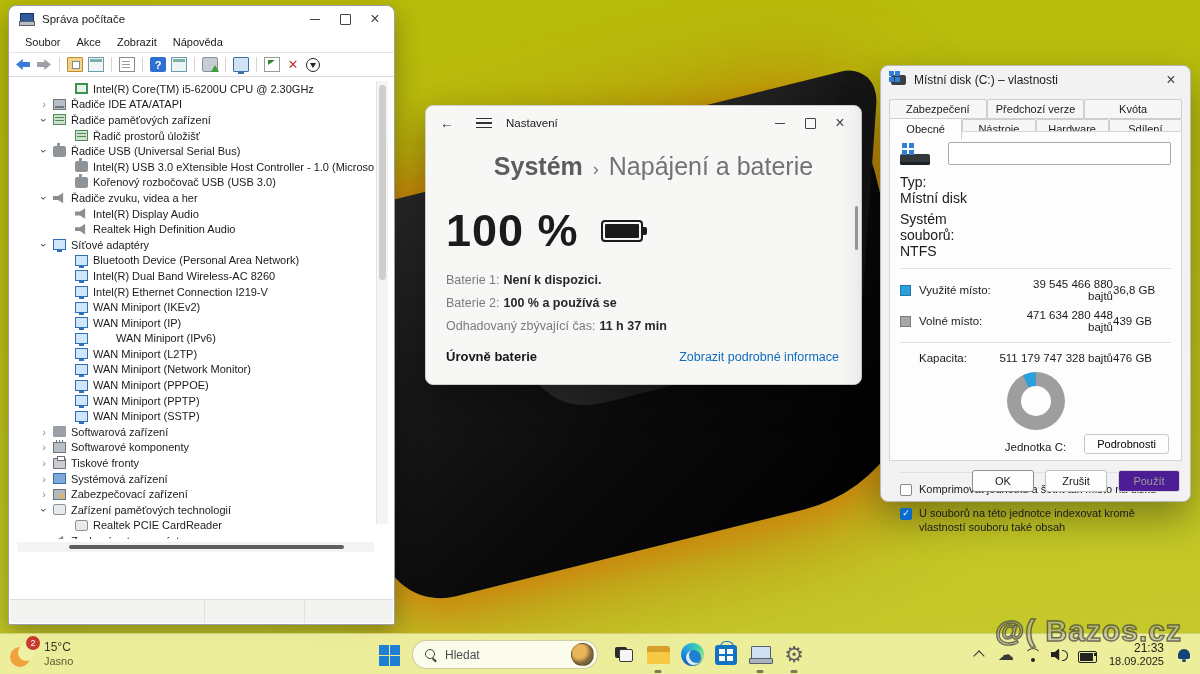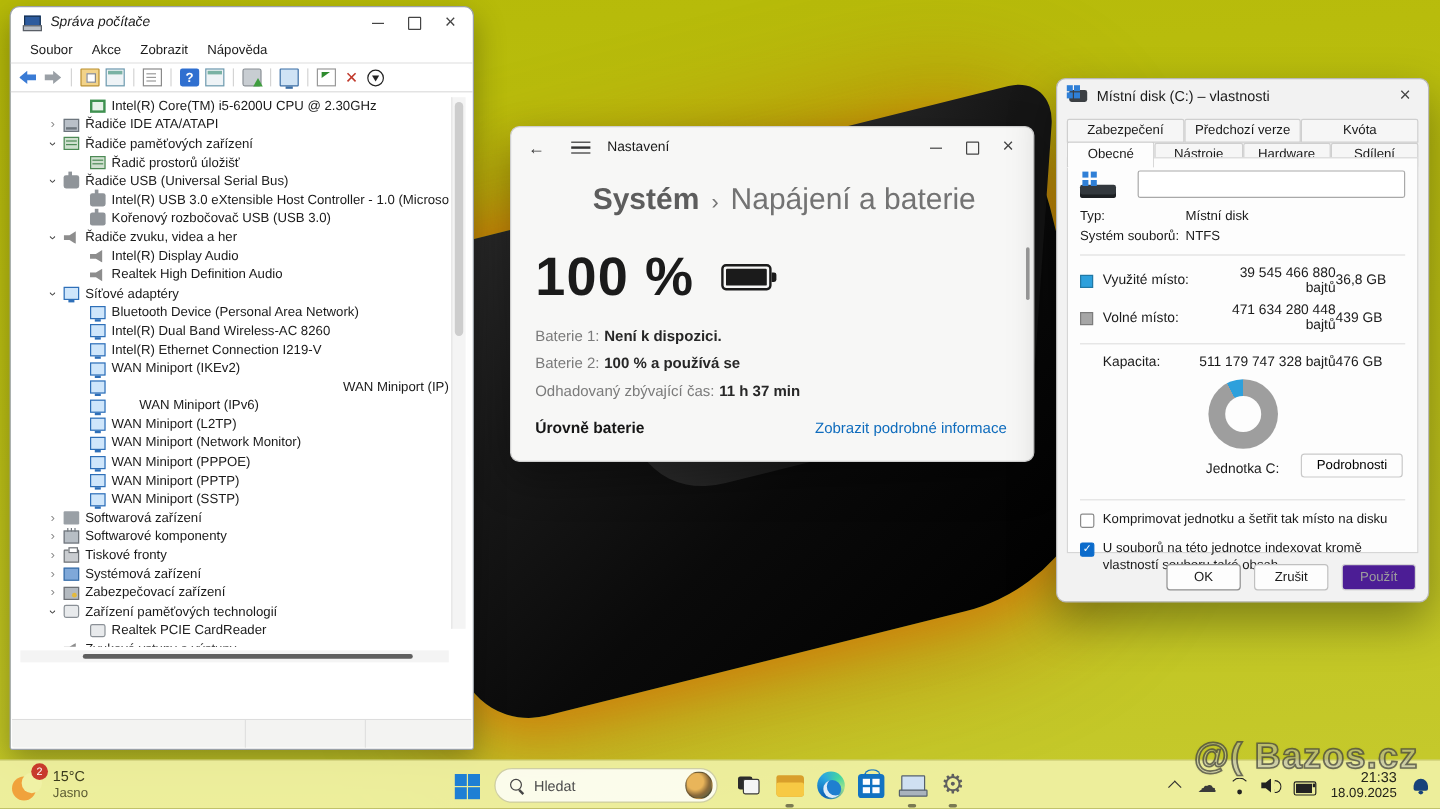--- a/index.html
+++ b/index.html
@@ -22,21 +22,21 @@
   
   .win-btn{width:30px;height:22px;display:flex;align-items:center;justify-content:center;color:#444;flex:none;}
   .btn-min::before{content:"";width:10px;height:1px;background:#444;display:block;}
   .btn-max::before{content:"";width:9px;height:9px;border:1px solid #444;display:block;border-radius:1px;}
   .btn-close::before{content:"\00D7";font-size:16px;line-height:1;}
 
   
   #devmgr{position:absolute;left:8px;top:5px;width:387px;height:620px;z-index:3;
     background:#fff;border:1px solid #9aa0a6;border-radius:8px 8px 2px 2px;
     box-shadow:0 10px 26px rgba(0,0,0,.3);}
-  #dm-titlebar{height:26px;display:flex;align-items:center;padding:0 4px 0 10px;font-style:italic;}
+  #dm-titlebar{height:26px;display:flex;align-items:center;padding:0 4px 0 10px;}
   .dm-appicon{width:15px;height:13px;position:relative;flex:none;margin-right:8px;}
   .dm-appicon::before{content:"";position:absolute;left:1px;top:0;width:12px;height:9px;background:#2d5b9e;border:1px solid #16314f;}
   .dm-appicon::after{content:"";position:absolute;left:0;bottom:0;width:14px;height:3px;background:#b8bec6;border:1px solid #5a5f66;}
   #dm-title{font-size:11.5px;color:#1a1a1a;flex:1;}
   #dm-menubar{display:flex;gap:0;padding:0 8px;height:21px;align-items:center;border-bottom:1px solid #e3e3e3;}
   .menu-item{font-size:11px;color:#1a1a1a;padding:2px 8px;cursor:default;}
   #dm-toolbar{display:flex;align-items:center;height:24px;padding:0 6px;border-bottom:1px solid #dcdcdc;gap:5px;}
   .tb{width:16px;height:15px;position:relative;flex:none;display:flex;align-items:center;justify-content:center;}
   .tb-sep{width:1px;height:15px;background:#d4d4d4;flex:none;margin:0 2px;}
   .tb-back-arrow::before{content:"";width:14px;height:11px;background:#3a7bd5;
@@ -132,21 +132,21 @@
   .tabs-row.r1{margin-top:6px;}
   .tab{font-size:11px;color:#1a1a1a;text-align:center;padding:3px 6px;border:1px solid #cfcfcf;background:#f6f6f6;flex:1;white-space:nowrap;border-radius:2px 2px 0 0;}
   .tabs-row.r2 .tab{border-top:1px solid #cfcfcf;}
   .tab.active{background:#fdfdfd;border-bottom-color:#fdfdfd;position:relative;top:1px;padding-top:4px;margin-top:-2px;z-index:2;}
   #dp-page{position:absolute;left:8px;right:8px;top:65px;bottom:40px;background:#fdfdfd;border:1px solid #d6d6d6;padding:10px 10px 8px 10px;}
   #dp-labelrow{display:flex;align-items:center;gap:14px;}
   .drive-icon{width:34px;height:22px;position:relative;flex:none;}
   .drive-icon::after{content:"";position:absolute;left:0;bottom:0;width:30px;height:11px;background:#33383d;border-radius:2px;box-shadow:inset 0 -3px 0 #1d2023;}
   .drive-icon::before{content:"";position:absolute;left:2px;top:0;width:5px;height:5px;background:#2f7fd6;box-shadow:7px 0 0 #2f7fd6,0 7px 0 #2f7fd6,7px 7px 0 #2f7fd6;z-index:1;}
   #dp-label-input{flex:1;height:23px;border:1px solid #a9a9a9;border-radius:2px;background:#fff;font:12px "Liberation Sans",sans-serif;padding:0 6px;}
-  .dp-field{display:flex;font-size:11px;color:#1a1a1a;margin-top:9px;}
+  .dp-field{display:flex;font-size:14px;color:#1a1a1a;margin-top:9px;flex-direction:column;}
   .dp-field .f-lbl{width:88px;color:#1a1a1a;}
   .dp-sep{height:1px;background:#e0e0e0;margin:9px 0;}
   .usage-row{display:flex;align-items:center;font-size:11.5px;color:#1a1a1a;margin:7px 0;}
   .swatch{width:11px;height:11px;flex:none;margin-right:8px;border:1px solid rgba(0,0,0,.25);}
   .usage-row .u-lbl{width:95px;}
   .usage-row .u-bytes{flex:1;text-align:right;}
   .usage-row .u-size{width:58px;}
   #dp-capacity.usage-row .u-lbl{margin-left:19px;width:76px;}
   #dp-donut-wrap{display:flex;justify-content:center;margin-top:8px;}
   #dp-donut{width:58px;height:58px;border-radius:50%;position:relative;}
@@ -324,21 +324,21 @@
           <span class="tree-label">Intel(R) Dual Band Wireless-AC 8260</span>
         </div>
         <div class="tree-row" style="padding-left: 56px;">
           <span class="ti ti-network"></span>
           <span class="tree-label">Intel(R) Ethernet Connection I219-V</span>
         </div>
         <div class="tree-row" style="padding-left: 56px;">
           <span class="ti ti-network"></span>
           <span class="tree-label">WAN Miniport (IKEv2)</span>
         </div>
-        <div class="tree-row" style="padding-left: 56px; justify-content: space-between;">
+        <div class="tree-row" style="padding-left: 56px;">
           <span class="ti ti-network"></span>
           <span class="tree-label">WAN Miniport (IP)</span>
         </div>
         <div class="tree-row" style="padding-left: 56px; gap: 23px;">
           <span class="ti ti-network"></span>
           <span class="tree-label">WAN Miniport (IPv6)</span>
         </div>
         <div class="tree-row" style="padding-left: 56px;">
           <span class="ti ti-network"></span>
           <span class="tree-label">WAN Miniport (L2TP)</span>

